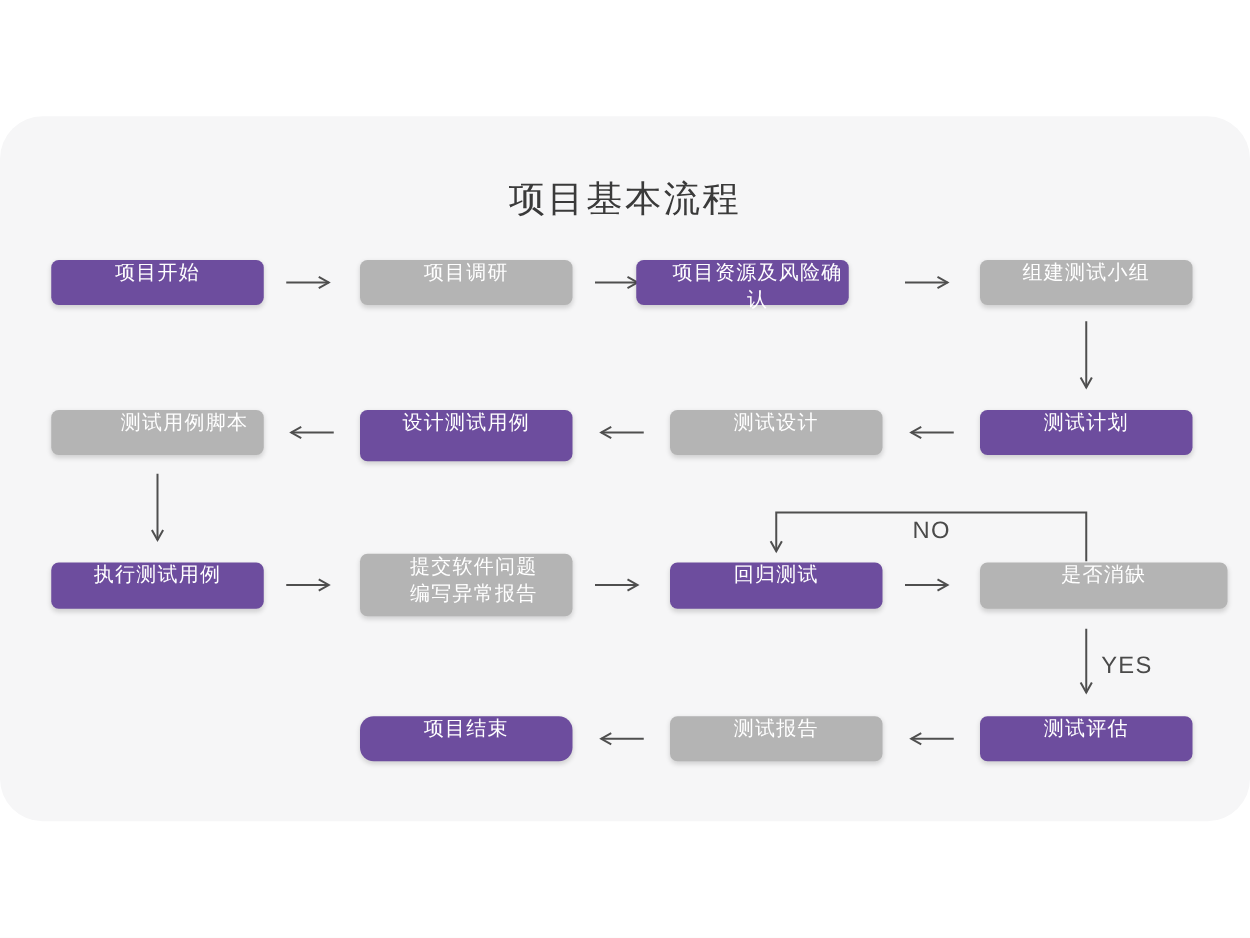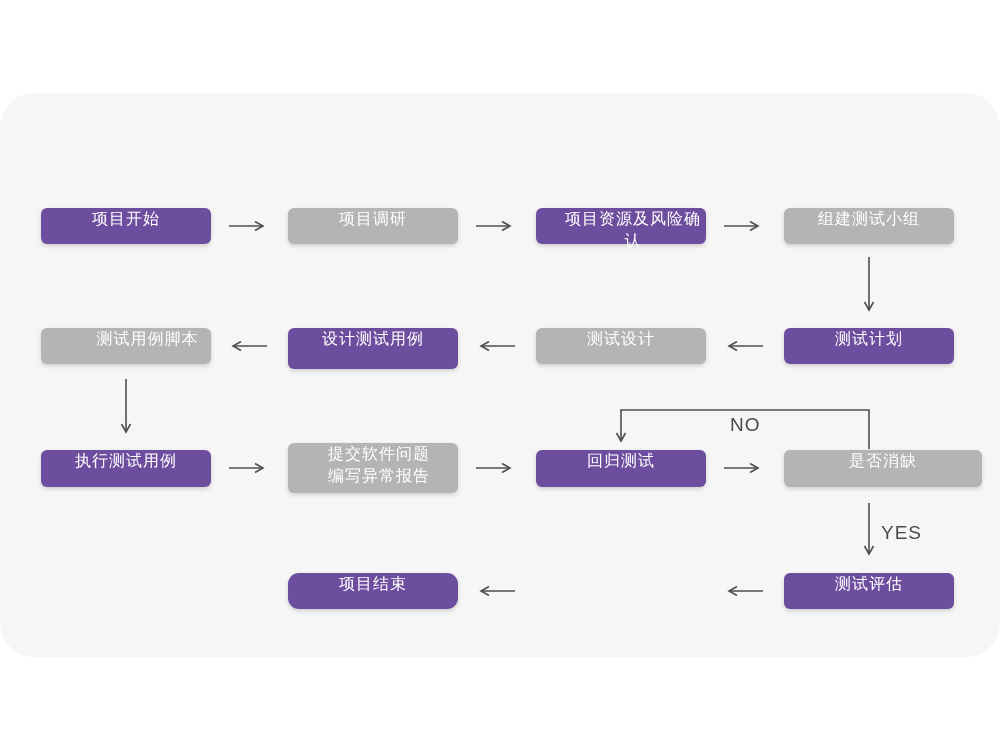--- a/index.html
+++ b/index.html
@@ -69,20 +69,21 @@
     letter-spacing: 1px;
     color: var(--label-color, #4a4a4a);
   }
 </style>
 </head>
 <body>
 
 <div class="canvas">
   <div class="card"></div>
 
+  <h1 class="title">项目基本流程</h1>
 
   <svg class="arrows" width="1000" height="750" viewBox="0 0 1000 750" stroke="#4f4f4f" stroke-width="1.6" fill="none">
     <defs>
       <marker id="arr" markerUnits="userSpaceOnUse" markerWidth="13" markerHeight="13" refX="9.5" refY="6" orient="auto">
         <path d="M1.5,1.5 L9.5,6 L1.5,10.5" stroke="#4f4f4f" stroke-width="1.6" fill="none"></path>
       </marker>
     </defs>
 
     <line x1="229" y1="226" x2="263" y2="226" marker-end="url(#arr)"></line>
     <line x1="476" y1="226" x2="510" y2="226" marker-end="url(#arr)"></line>
@@ -107,21 +108,21 @@
     <line x1="763" y1="591" x2="729" y2="591" marker-end="url(#arr)"></line>
     <line x1="515" y1="591" x2="481" y2="591" marker-end="url(#arr)"></line>
   </svg>
 
   <div class="node purple" style="left:41px; top:208px; width:170px; height:36px;">
     <span>项目开始</span>
   </div>
   <div class="node gray" style="left:288px; top:208px; width:170px; height:36px;">
     <span>项目调研</span>
   </div>
-  <div class="node purple" style="left:536px; top:208px; width:170px; height:36px;padding-left:24px;">
+  <div class="node purple" style="left:509px; top:208px; width:170px; height:36px;padding-left:24px;">
     <span>项目资源及风险确认</span>
   </div>
   <div class="node gray" style="left:784px; top:208px; width:170px; height:36px;">
     <span>组建测试小组</span>
   </div>
 
   <div class="node gray" style="left:41px; top:328px; width:170px; height:36px;padding-left:43px;">
     <span>测试用例脚本</span>
   </div>
   <div class="node purple" style="left:288px; top:328px; width:170px; height:41px;">
@@ -144,19 +145,22 @@
   <div class="node purple" style="left:536px; top:450px; width:170px; height:37px;">
     <span>回归测试</span>
   </div>
   <div class="node gray" style="left:784px; top:450px; width:198px; height:37px;">
     <span>是否消缺</span>
   </div>
 
   <div class="node purple" style="left:288px; top:573px; width:170px; height:36px;border-radius:11px;">
     <span>项目结束</span>
   </div>
+  <div class="node gray" style="left:536px; top:573px; width:170px; height:36px;">
+    <span>测试报告</span>
+  </div>
   <div class="node purple" style="left:784px; top:573px; width:170px; height:36px;">
     <span>测试评估</span>
   </div>
 
   <span class="edge-label" style="left:730px; top:414px;">NO</span>
   <span class="edge-label" style="left:881px; top:522px;">YES</span>
 </div>
 
 </body></html>

